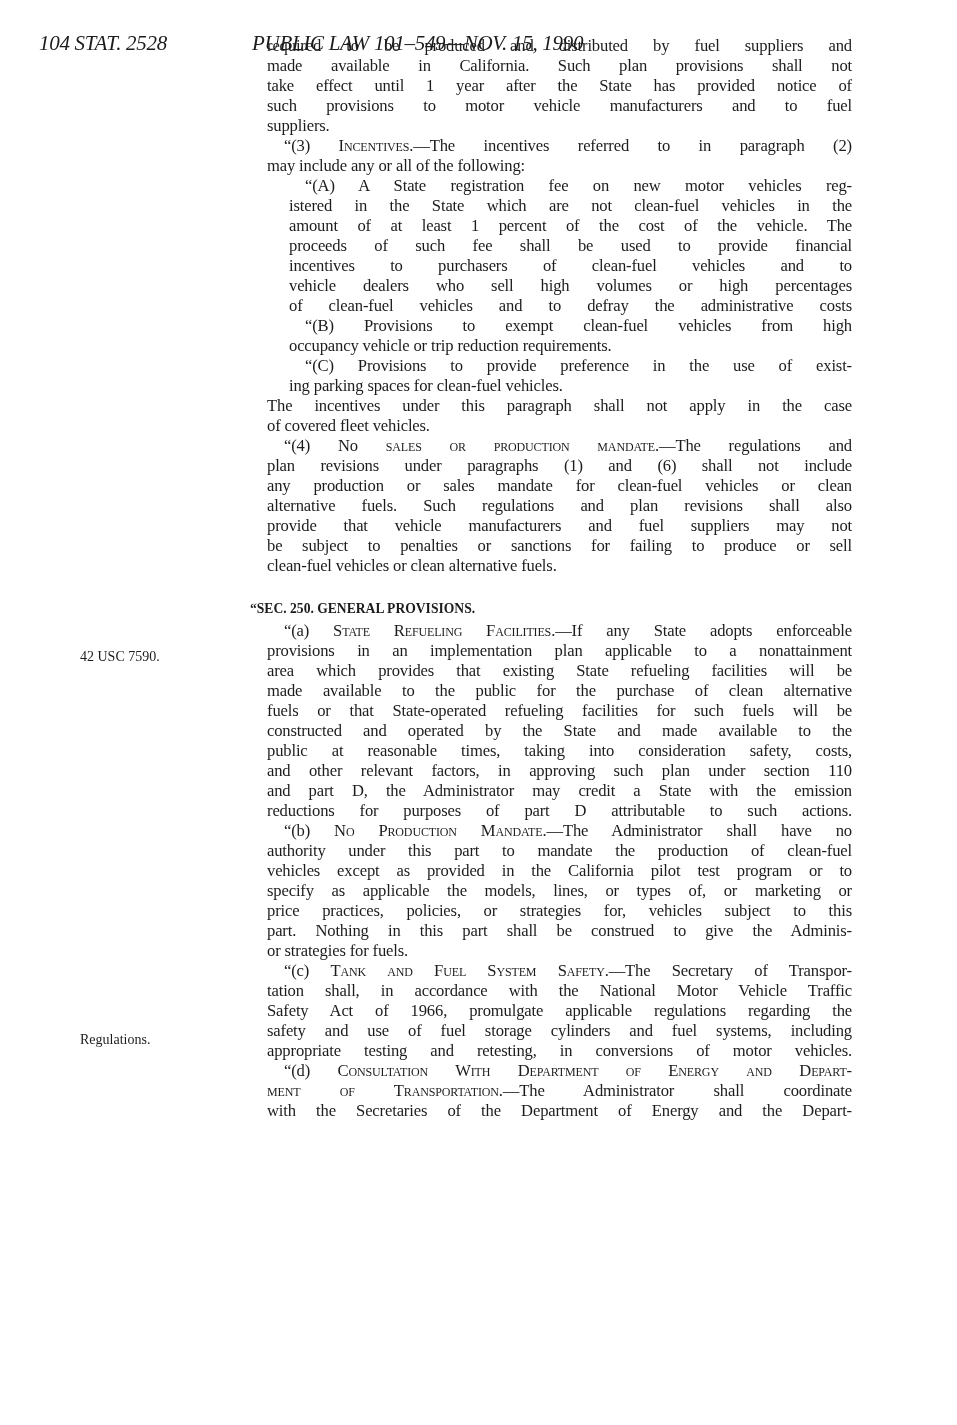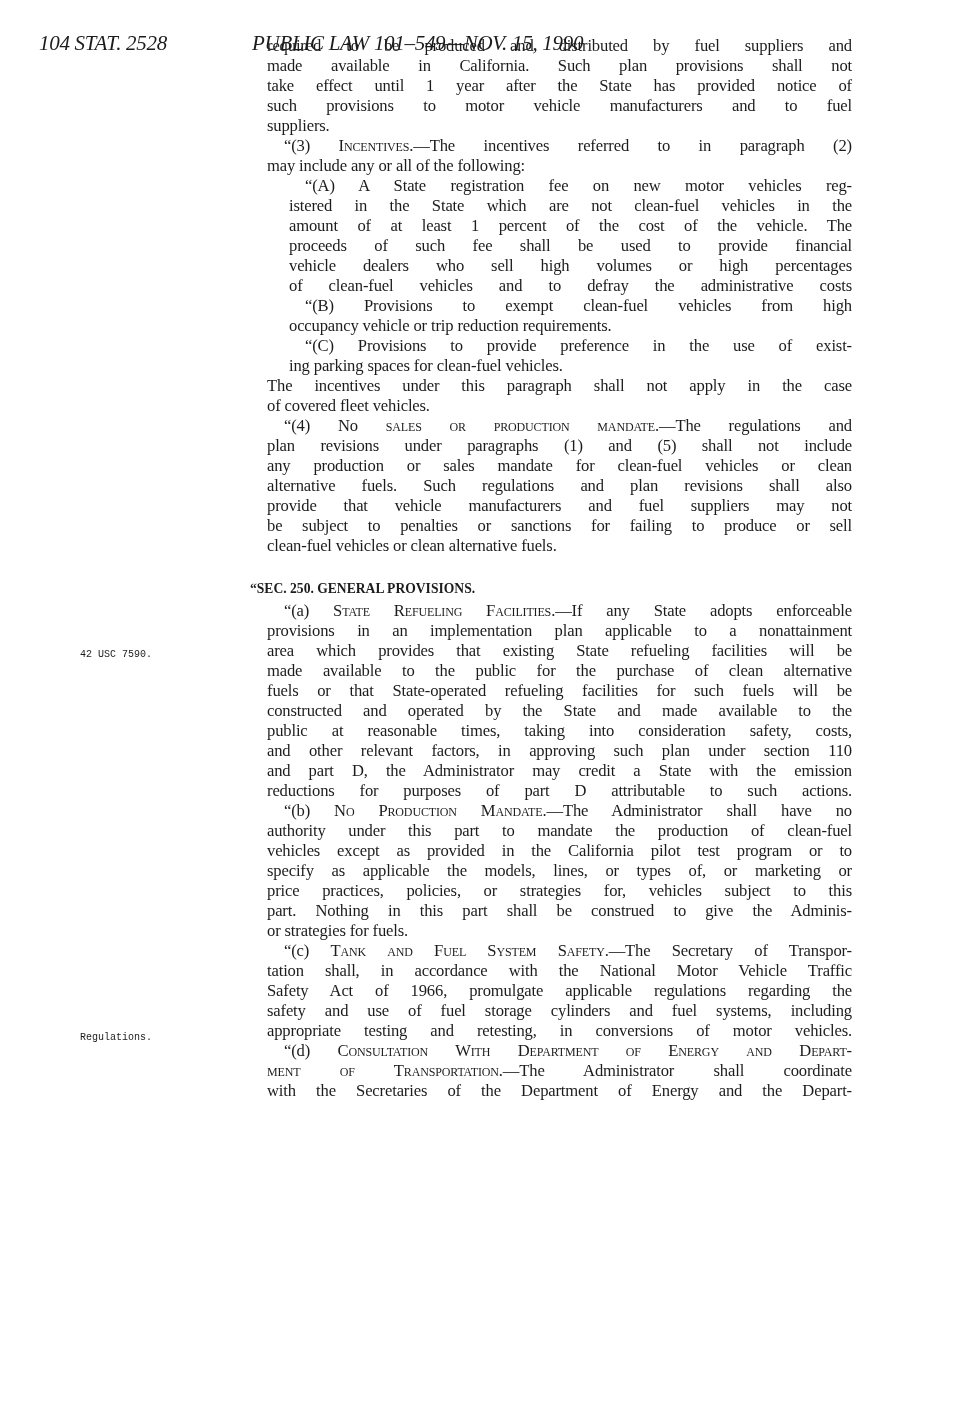--- a/index.html
+++ b/index.html
@@ -1,21 +1,21 @@
 <!DOCTYPE html>
 <html><head>
 <meta charset="utf-8">
 <style>
   html, body { margin: 0; padding: 0; background: #ffffff; }
   body { width: 957px; height: 1425px; position: relative; overflow: hidden; color: #1c1c1c;
          font-family: "DejaVu Serif", "Liberation Serif", serif; }
   .hdr { position: absolute; top: 31px; font-family: "Liberation Serif", serif; font-size: 21px; letter-spacing: -0.3px; font-style: italic; }
   #hdr-left { left: 39px; }
   #hdr-center { left: 252px; }
-  .note { position: absolute; left: 80px; font-family: Liberation Mono, monospace; font-size: 10px; }
+  .note { position: absolute; left: 80px; font-family: Liberation Serif, serif; font-size: 14px; }
   #body { position: absolute; left: 267px; top: 36px; width: 585px; font-family: Liberation Serif, serif; }
   .ln { height: 20px; line-height: 20px; font-size: 16.6px; white-space: nowrap; overflow: visible;
         text-align: justify; text-align-last: justify; letter-spacing: -0.15px; }
   .ln.last { text-align-last: left; }
   .ln.i1 { padding-left: 17px; }
   .ln.i2 { padding-left: 38px; }
   .ln.i3 { padding-left: 22px; }
   .ln.h { padding-left: 0; margin-left: -17px; text-align-last: left; font-weight: bold; font-size: 13.6px; letter-spacing: 0; height: 25px; line-height: 26px; }
   .ln.gap { margin-top: 20px; }
   .sc { font-variant: small-caps; }
@@ -38,34 +38,35 @@
   <div class="ln">such provisions to motor vehicle manufacturers and to fuel</div>
   <div class="ln last">suppliers.</div>
 
   <div class="ln i1"><span>“(3) </span><span class="sc">Incentives.</span><span>—The incentives referred to in paragraph (2)</span></div>
   <div class="ln last">may include any or all of the following:</div>
 
   <div class="ln i2">“(A) A State registration fee on new motor vehicles reg-</div>
   <div class="ln i3">istered in the State which are not clean-fuel vehicles in the</div>
   <div class="ln i3">amount of at least 1 percent of the cost of the vehicle. The</div>
   <div class="ln i3">proceeds of such fee shall be used to provide financial</div>
+  <div class="ln i3">incentives to purchasers of clean-fuel vehicles and to</div>
   <div class="ln i3">vehicle dealers who sell high volumes or high percentages</div>
   <div class="ln i3">of clean-fuel vehicles and to defray the administrative costs</div>
 
   <div class="ln i2">“(B) Provisions to exempt clean-fuel vehicles from high</div>
   <div class="ln i3 last">occupancy vehicle or trip reduction requirements.</div>
 
   <div class="ln i2">“(C) Provisions to provide preference in the use of exist-</div>
   <div class="ln i3 last">ing parking spaces for clean-fuel vehicles.</div>
 
   <div class="ln">The incentives under this paragraph shall not apply in the case</div>
   <div class="ln last">of covered fleet vehicles.</div>
 
   <div class="ln i1"><span>“(4) No </span><span class="sc">sales or production mandate.</span><span>—The regulations and</span></div>
-  <div class="ln">plan revisions under paragraphs (1) and (5) shall not include</div>
+  <div class="ln">plan revisions under paragraphs (1) and (6) shall not include</div>
   <div class="ln">any production or sales mandate for clean-fuel vehicles or clean</div>
   <div class="ln">alternative fuels. Such regulations and plan revisions shall also</div>
   <div class="ln">provide that vehicle manufacturers and fuel suppliers may not</div>
   <div class="ln">be subject to penalties or sanctions for failing to produce or sell</div>
   <div class="ln last">clean-fuel vehicles or clean alternative fuels.</div>
 
   <div class="ln h gap">“SEC. 250. GENERAL PROVISIONS.</div>
 
   <div class="ln i1"><span>“(a) </span><span class="sc">State Refueling Facilities.</span><span>—If any State adopts enforceable</span></div>
   <div class="ln">provisions in an implementation plan applicable to a nonattainment</div>

